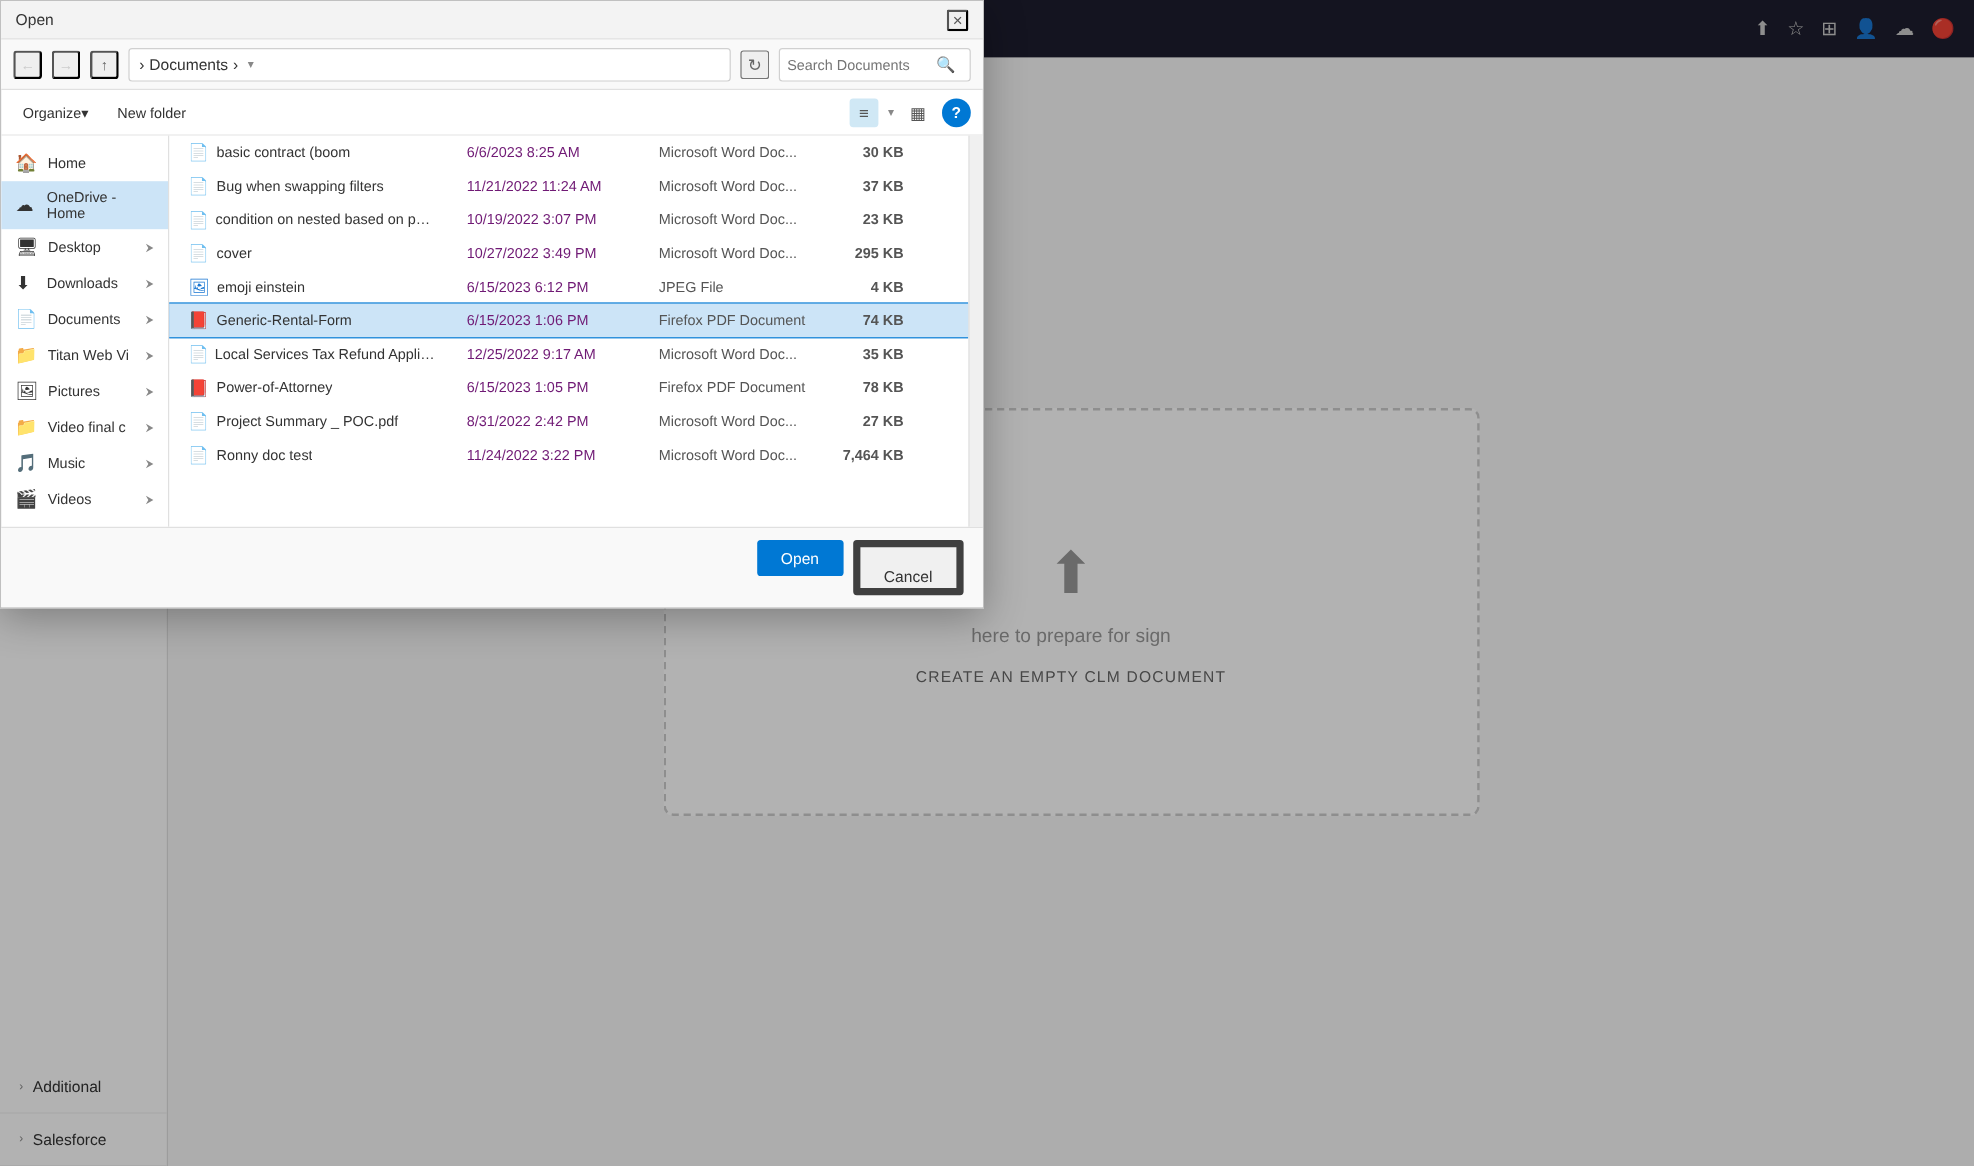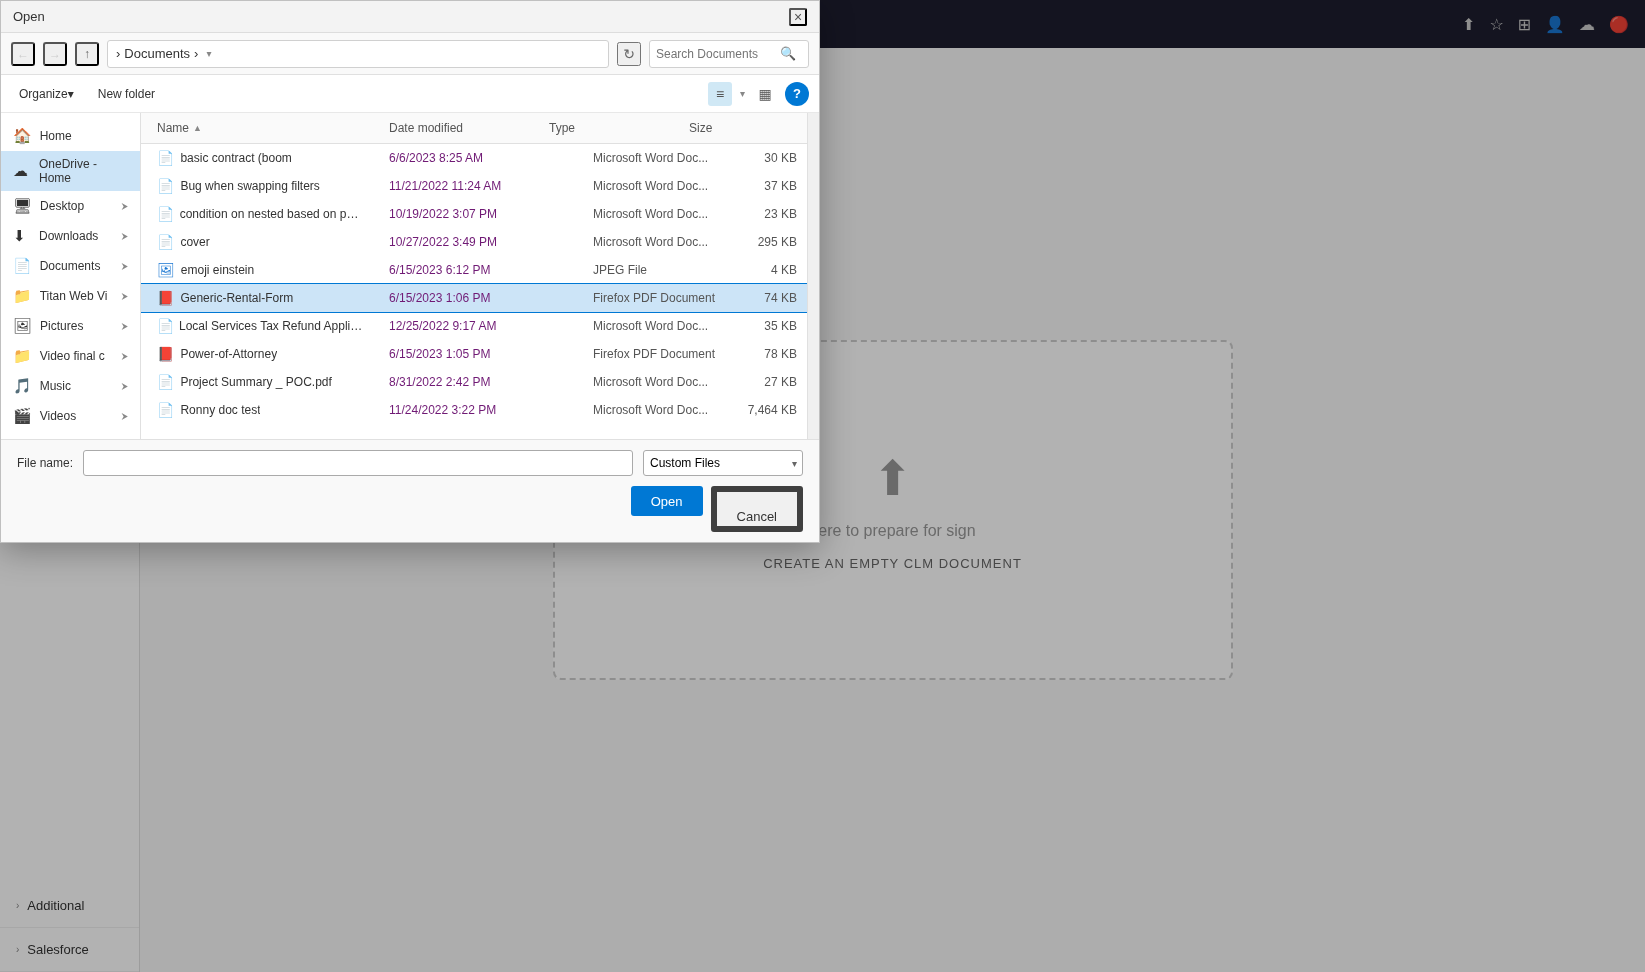--- a/index.html
+++ b/index.html
@@ -422,22 +422,22 @@
     }
 
     .file-cell-name .file-name-text {
       overflow: hidden;
       text-overflow: ellipsis;
       white-space: nowrap;
       max-width: 200px;
     }
 
     .file-cell-date { width: 160px; padding: 3px 8px; color: #701a75; }
-    .file-cell-type { width: 140px; padding: 3px 8px; color: #555; overflow: hidden; text-overflow: ellipsis; white-space: nowrap; margin-left: 44px; }
-    .file-cell-size { width: 80px; padding: 3px 8px; color: #555; text-align: right; }
+    .file-cell-type { width: 140px; padding: 3px 8px; color: #555; overflow: hidden; text-overflow: ellipsis; white-space: nowrap; }
+    .file-cell-size { width: 80px; padding: 3px 8px; color: #555; text-align: right; font-weight: bold; }
 
     .scrollbar-track {
       width: 12px;
       background: #f0f0f0;
       border-left: 1px solid #e0e0e0;
     }
 
     
     .dialog-bottom {
       border-top: 1px solid #e0e0e0;
@@ -686,29 +686,20 @@
         </div>
         <div class="nav-item">
           <span class="nav-icon">🎬</span>
           <span>Videos</span>
           <span class="nav-item-arrow">⮞</span>
         </div>
       </div>
 
       <div class="dialog-filelist">
 
-        <div class="filelist-header">
-          <div class="col-name">
-            <span>Name</span>
-            <span class="sort-arrow">▲</span>
-          </div>
-          <div class="col-date">Date modified</div>
-          <div class="col-type">Type</div>
-          <div class="col-size">Size</div>
-        </div>
 
         <div class="filelist-body">
 
           <div class="file-row">
             <div class="file-cell-name">
               <span class="file-icon icon-word">📄</span>
               <span class="file-name-text">basic contract (boom</span>
             </div>
             <div class="file-cell-date">6/6/2023 8:25 AM</div>
             <div class="file-cell-type">Microsoft Word Doc...</div>
@@ -806,32 +797,20 @@
           </div>
 
         </div>
       </div>
 
       <div class="scrollbar-track"></div>
 
     </div>
 
     <div class="dialog-bottom">
-      <div class="filename-row">
-        <label class="filename-label">File name:</label>
-        <input class="filename-input" type="text" value="" style="">
-        <div class="select-wrapper">
-          <select class="filetype-select">
-            <option>Custom Files</option>
-            <option>All Files</option>
-            <option>Word Documents</option>
-            <option>PDF Files</option>
-          </select>
-        </div>
-      </div>
       <div class="dialog-buttons">
         <button class="btn-open">Open</button>
         <button class="btn-cancel">Cancel</button>
       </div>
     </div>
 
   </div>
 </div>
 
 </body></html>

